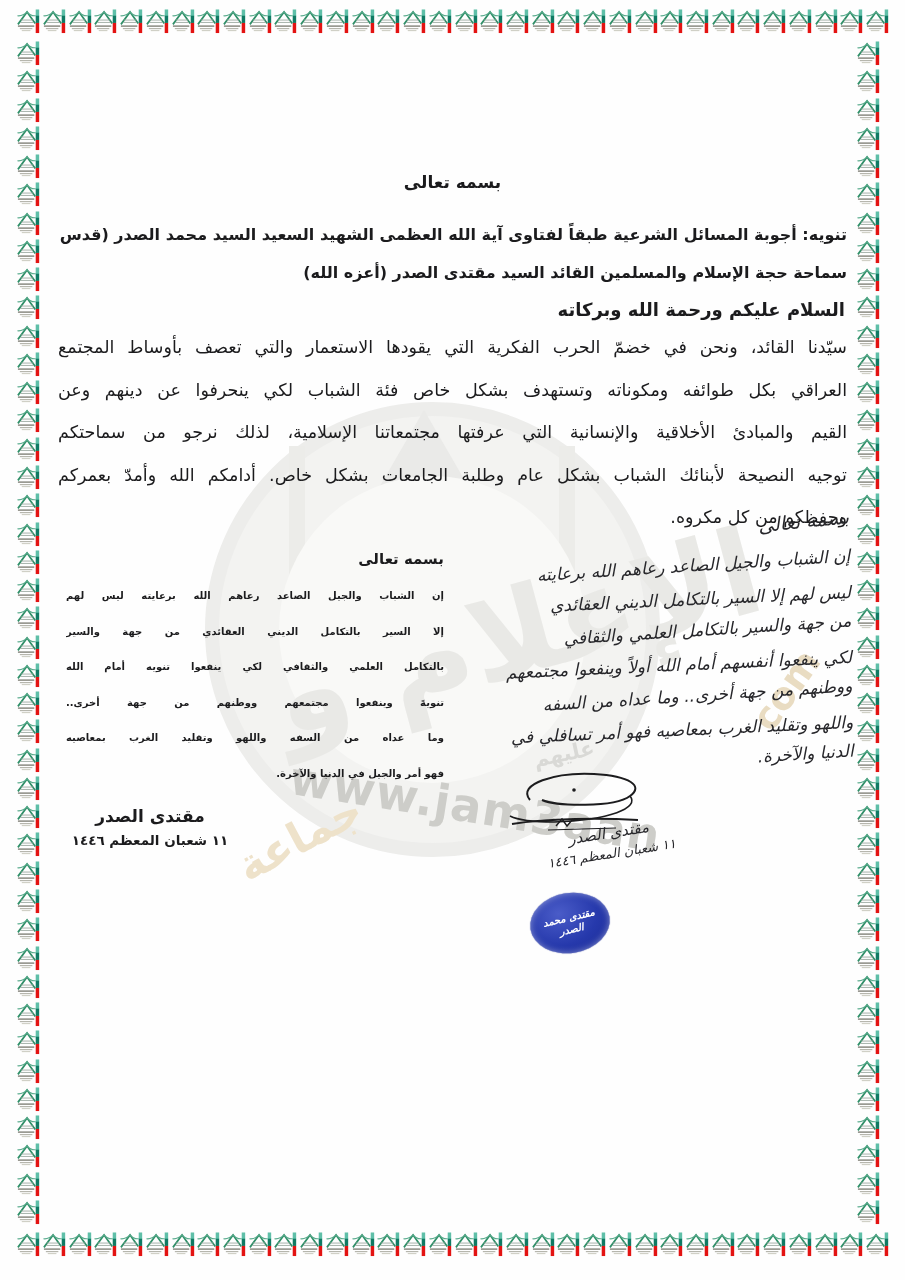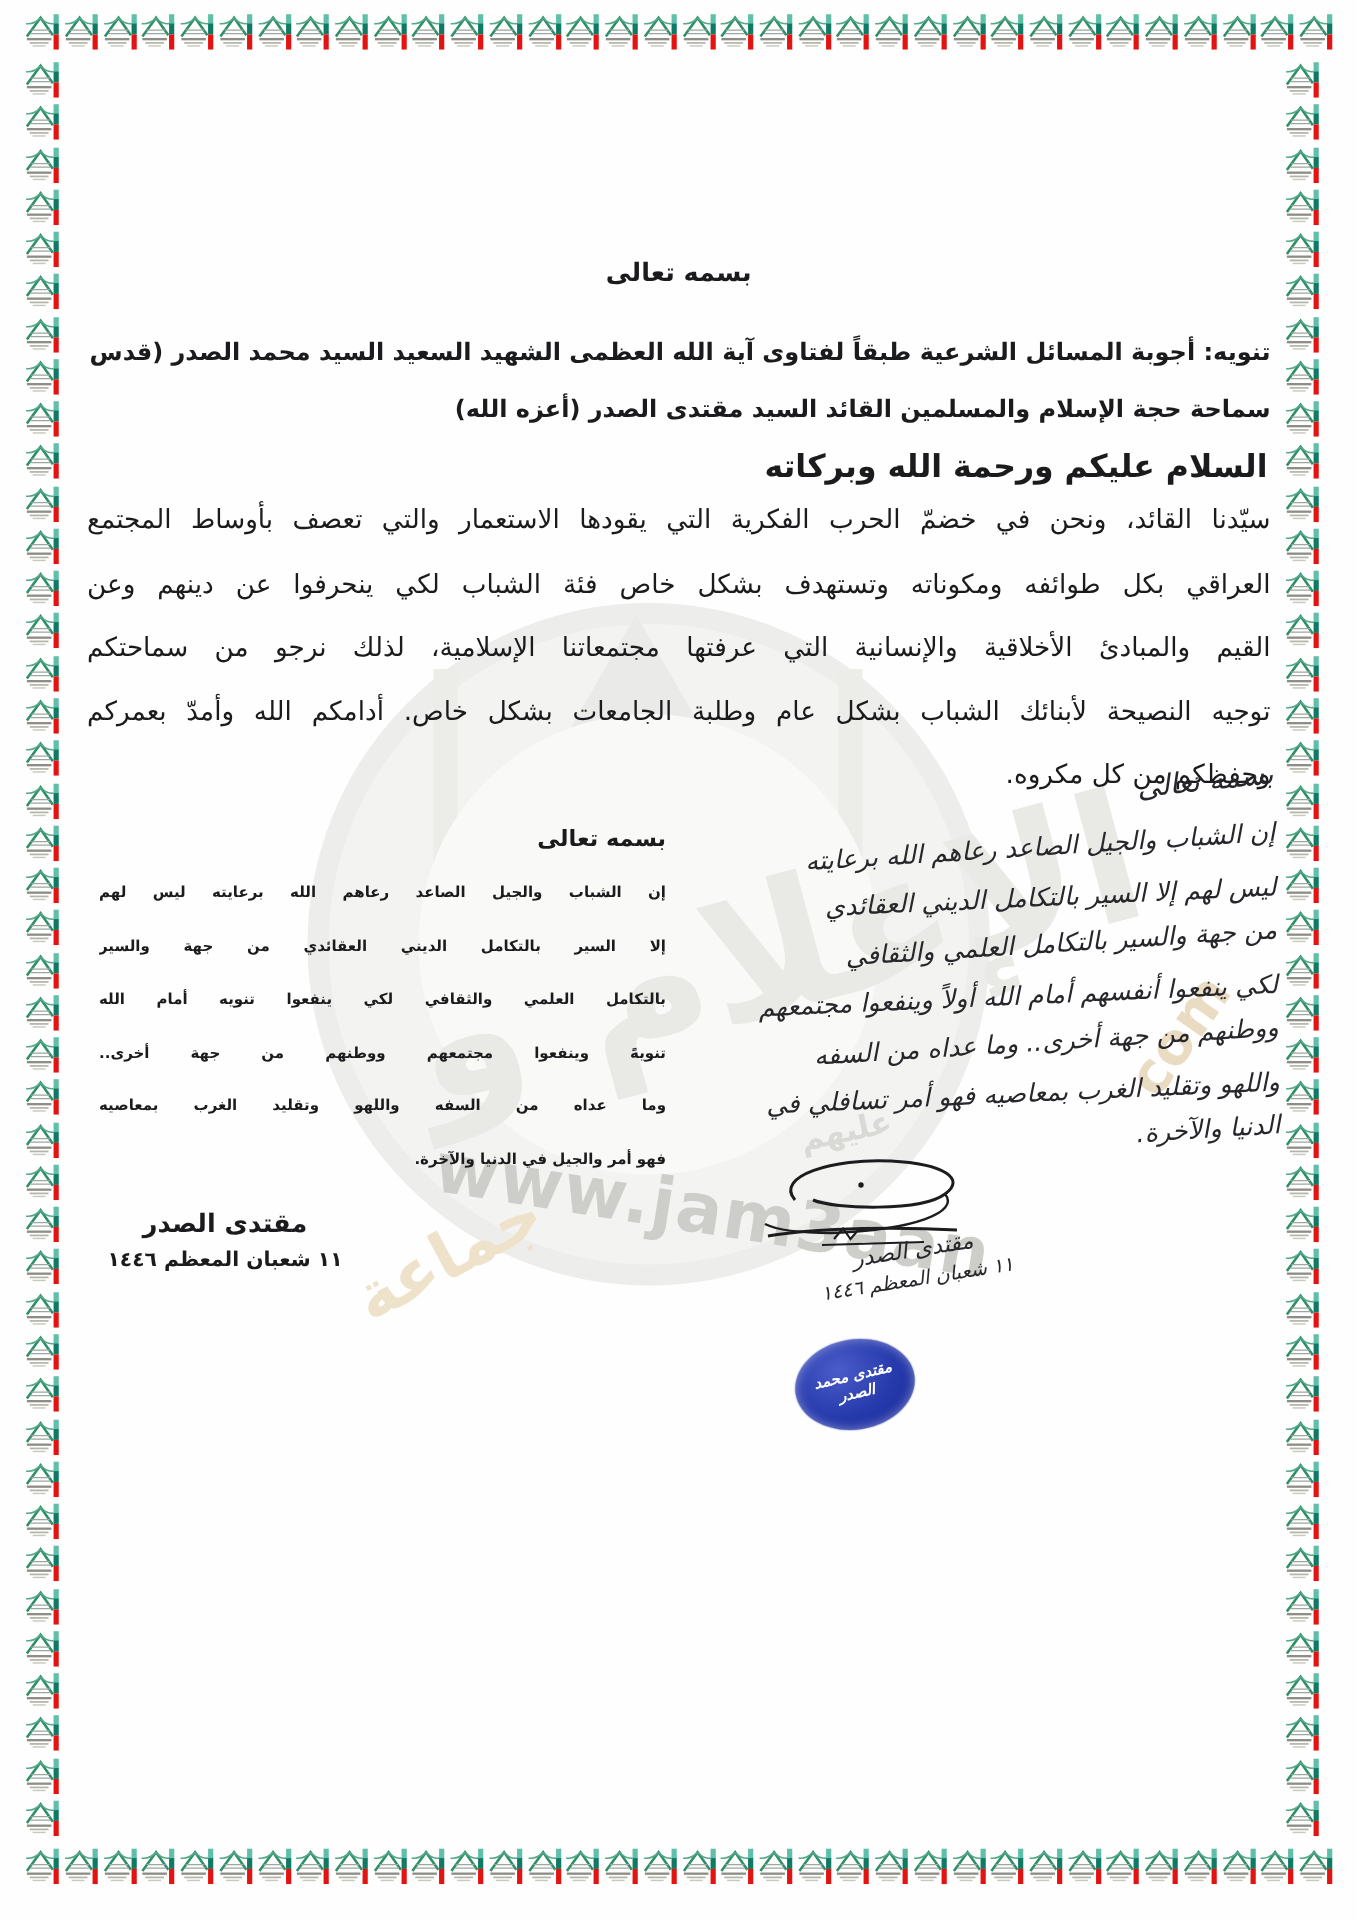--- a/index.html
+++ b/index.html
@@ -34,21 +34,21 @@
     color:#cdcdc9;transform:rotate(9deg);white-space:nowrap;}
   .wm-url-tan{left:742px;top:668px;direction:ltr;font-weight:bold;font-size:38px;
     color:#e9dcc2;transform:rotate(-55deg);}
   .wm-tan-swirl{left:232px;top:812px;font-size:44px;font-weight:bold;color:#eee2ca;transform:rotate(-28deg);}
   
   .txt{position:absolute;z-index:2;}
   .basmala-top{top:172px;left:0;right:0;text-align:center;font-weight:bold;font-size:17px;}
   .notice{top:216px;right:58px;left:58px;font-weight:bold;font-size:16px;line-height:38px;}
   .jline{white-space:nowrap;text-align:justify;text-align-last:justify;overflow:hidden;}
   .notice .cont{text-align:left;text-align-last:right;}
-  .greeting{top:299px;right:60px;font-weight:bold;font-size:21px;}
+  .greeting{top:299px;right:60px;font-weight:bold;font-size:18px;}
   .question{top:326px;right:58px;left:58px;font-size:17.5px;line-height:42.5px;font-weight:400;}
   .question .short{white-space:nowrap;text-align:right;text-align-last:right;padding-left:58px;
     direction:rtl;}
   .question .short-inner{display:inline-block;margin-left:49px;}
   
   .typed{top:550px;left:66px;width:378px;font-weight:bold;}
   .typed-basmala{text-align:right;font-size:15px;margin-bottom:10px;letter-spacing:1px;}
   .typed .tline{font-size:10px;line-height:35.5px;}
   .typed .tlast{text-align:right;text-align-last:right;padding-left:40px;}
   .sig-block{top:806px;left:66px;width:168px;text-align:center;font-weight:bold;}

